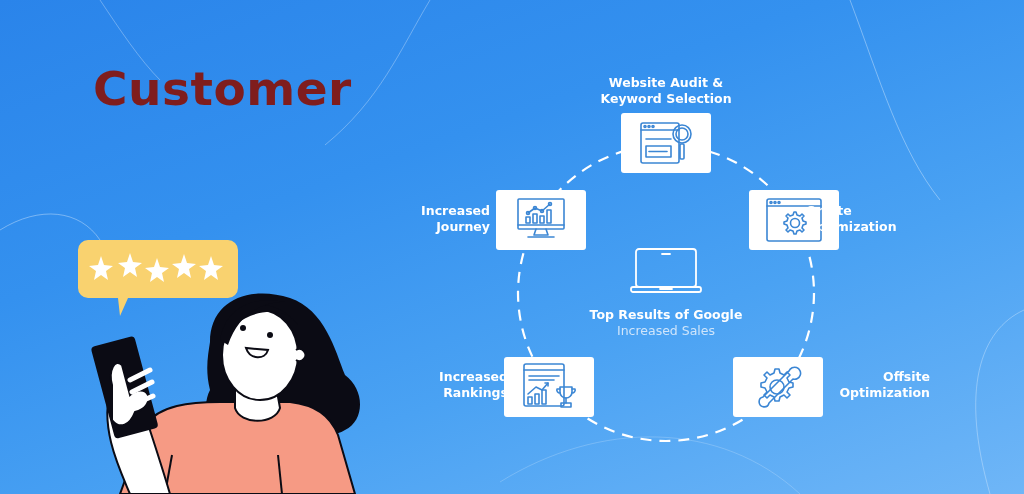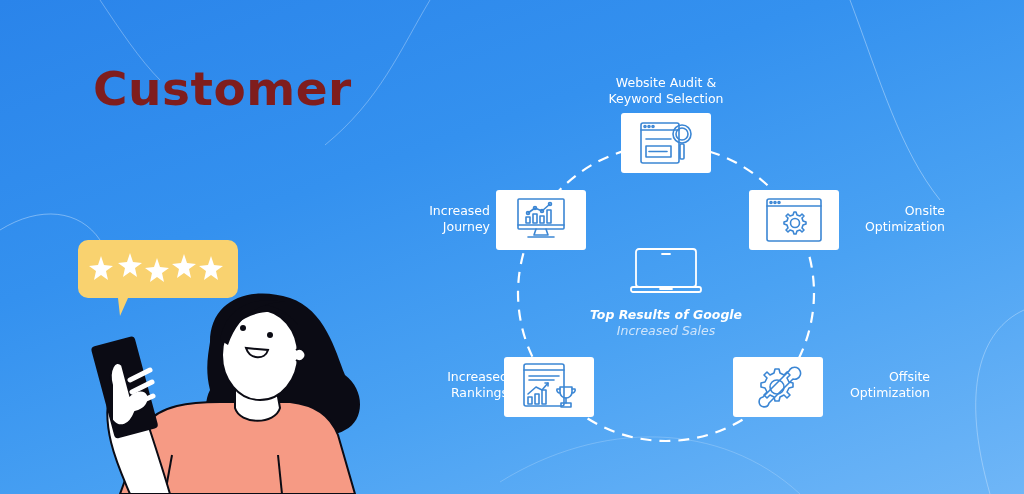--- a/index.html
+++ b/index.html
@@ -7,23 +7,23 @@
     font-family: "DejaVu Sans", "Liberation Sans", sans-serif; }
   .bg { position: absolute; inset: 0;
     background: linear-gradient(160deg, #2a84ea 0%, #3491ef 35%, #4aa2f3 65%, #6fb6f7 100%); }
   .deco { position: absolute; inset: 0; pointer-events: none; }
   .title { position: absolute; left: 93px; top: 60px; color: #7f1d1d; font-weight: bold;
     font-size: 47px; line-height: 1.25; letter-spacing: 0.5px; margin: 0; }
   .title span { display: block; }
   .card { position: absolute; width: 90px; height: 60px; background: #fff; border-radius: 3px;
     display: flex; align-items: center; justify-content: center; }
   .card svg { width: 70px; height: 52px; }
-  .label { position: absolute; color: #fff; font-weight: normal; font-size: 12.5px; line-height: 16px; }
+  .label { position: absolute; color: #fff; font-weight: bold; font-size: 12.5px; line-height: 16px; }
   .label span { display: block; }
-  .center-text { position: absolute; left: 566px; top: 306px; width: 200px; text-align: center; font-style: italic; }
+  .center-text { position: absolute; left: 566px; top: 306px; width: 200px; text-align: center; }
   .center-title { color: #fff; font-weight: bold; font-size: 12.5px; line-height: 17px; display: block; }
   .center-sub { color: #cfe5fb; font-size: 12.5px; line-height: 16px; display: block; }
   .laptop { position: absolute; left: 630px; top: 247px; width: 72px; height: 48px; }
   .illus { position: absolute; left: 60px; top: 230px; width: 320px; height: 264px; }
 </style>
 </head>
 <body>
 
 <div class="bg"></div>
 
@@ -65,21 +65,21 @@
   <svg viewBox="0 0 70 52" fill="none" stroke="#3b86d4" stroke-width="1.6" stroke-linecap="round" stroke-linejoin="round">
     <rect x="8" y="5" width="54" height="42" rx="2"></rect>
     <line x1="8" y1="12" x2="62" y2="12"></line>
     <circle cx="12" cy="8.5" r="1"></circle>
       <circle cx="16" cy="8.5" r="1"></circle>
       <circle cx="20" cy="8.5" r="1"></circle>
     <path d="M35 18 l2 0 l1 3 l3 1 l2 -2 l2 2 l-2 2 l1 3 l3 1 l0 2 l-3 1 l-1 3 l2 2 l-2 2 l-2 -2 l-3 1 l-1 3 l-2 0 l-1 -3 l-3 -1 l-2 2 l-2 -2 l2 -2 l-1 -3 l-3 -1 l0 -2 l3 -1 l1 -3 l-2 -2 l2 -2 l2 2 l3 -1 z"></path>
     <circle cx="36" cy="29" r="4.5"></circle>
   </svg>
 </div>
-<div class="label" style="left:845px; top:203px; width:100px; text-align:right;">
+<div class="label" style="left:806px; top:203px; width:100px; text-align:left;">
   <span>Onsite</span>
   <span>Optimization</span>
 </div>
 
 <div class="card" style="left:733px; top:357px;">
   <svg viewBox="0 0 70 52" fill="none" stroke="#3b86d4" stroke-width="1.6" stroke-linecap="round" stroke-linejoin="round">
     <path d="M32 8 l4 0 l1 4 l4 2 l3 -3 l3 3 l-3 3 l2 4 l4 1 l0 4 l-4 1 l-2 4 l3 3 l-3 3 l-3 -3 l-4 2 l-1 4 l-4 0 l-1 -4 l-4 -2 l-3 3 l-3 -3 l3 -3 l-2 -4 l-4 -1 l0 -4 l4 -1 l2 -4 l-3 -3 l3 -3 l3 3 l4 -2 z"></path>
     <circle cx="34" cy="26" r="7"></circle>
     <path d="M46 10 a6 6 0 1 1 4 8 l-24 24 a5 5 0 1 1 -6 -6 l24 -24 a6 6 0 0 1 2 -2"></path>
   </svg>

